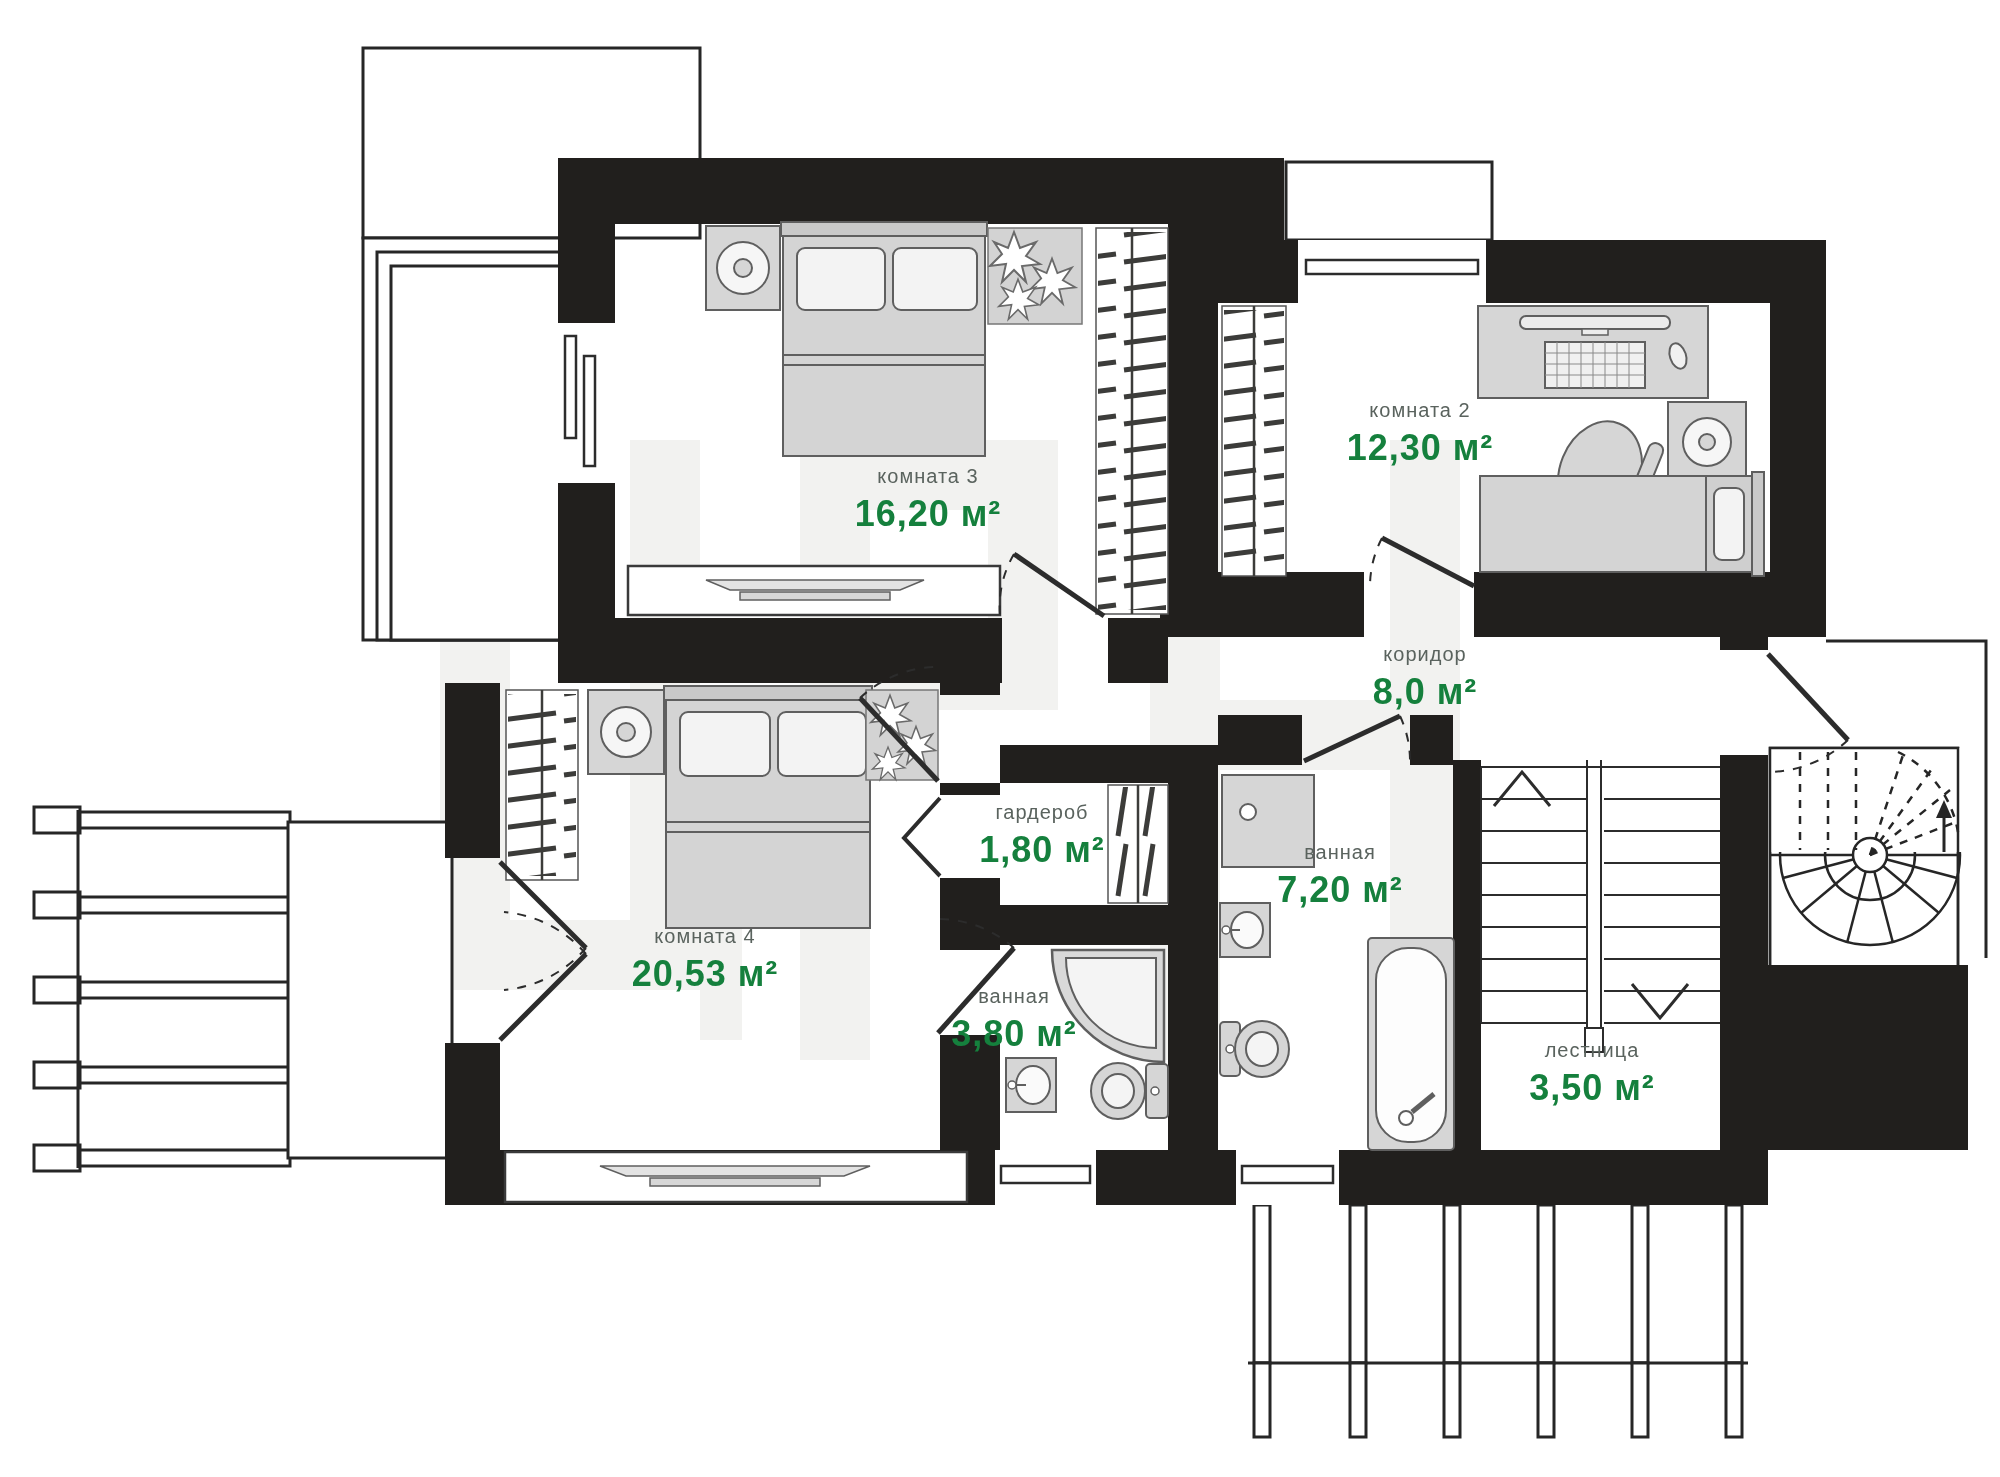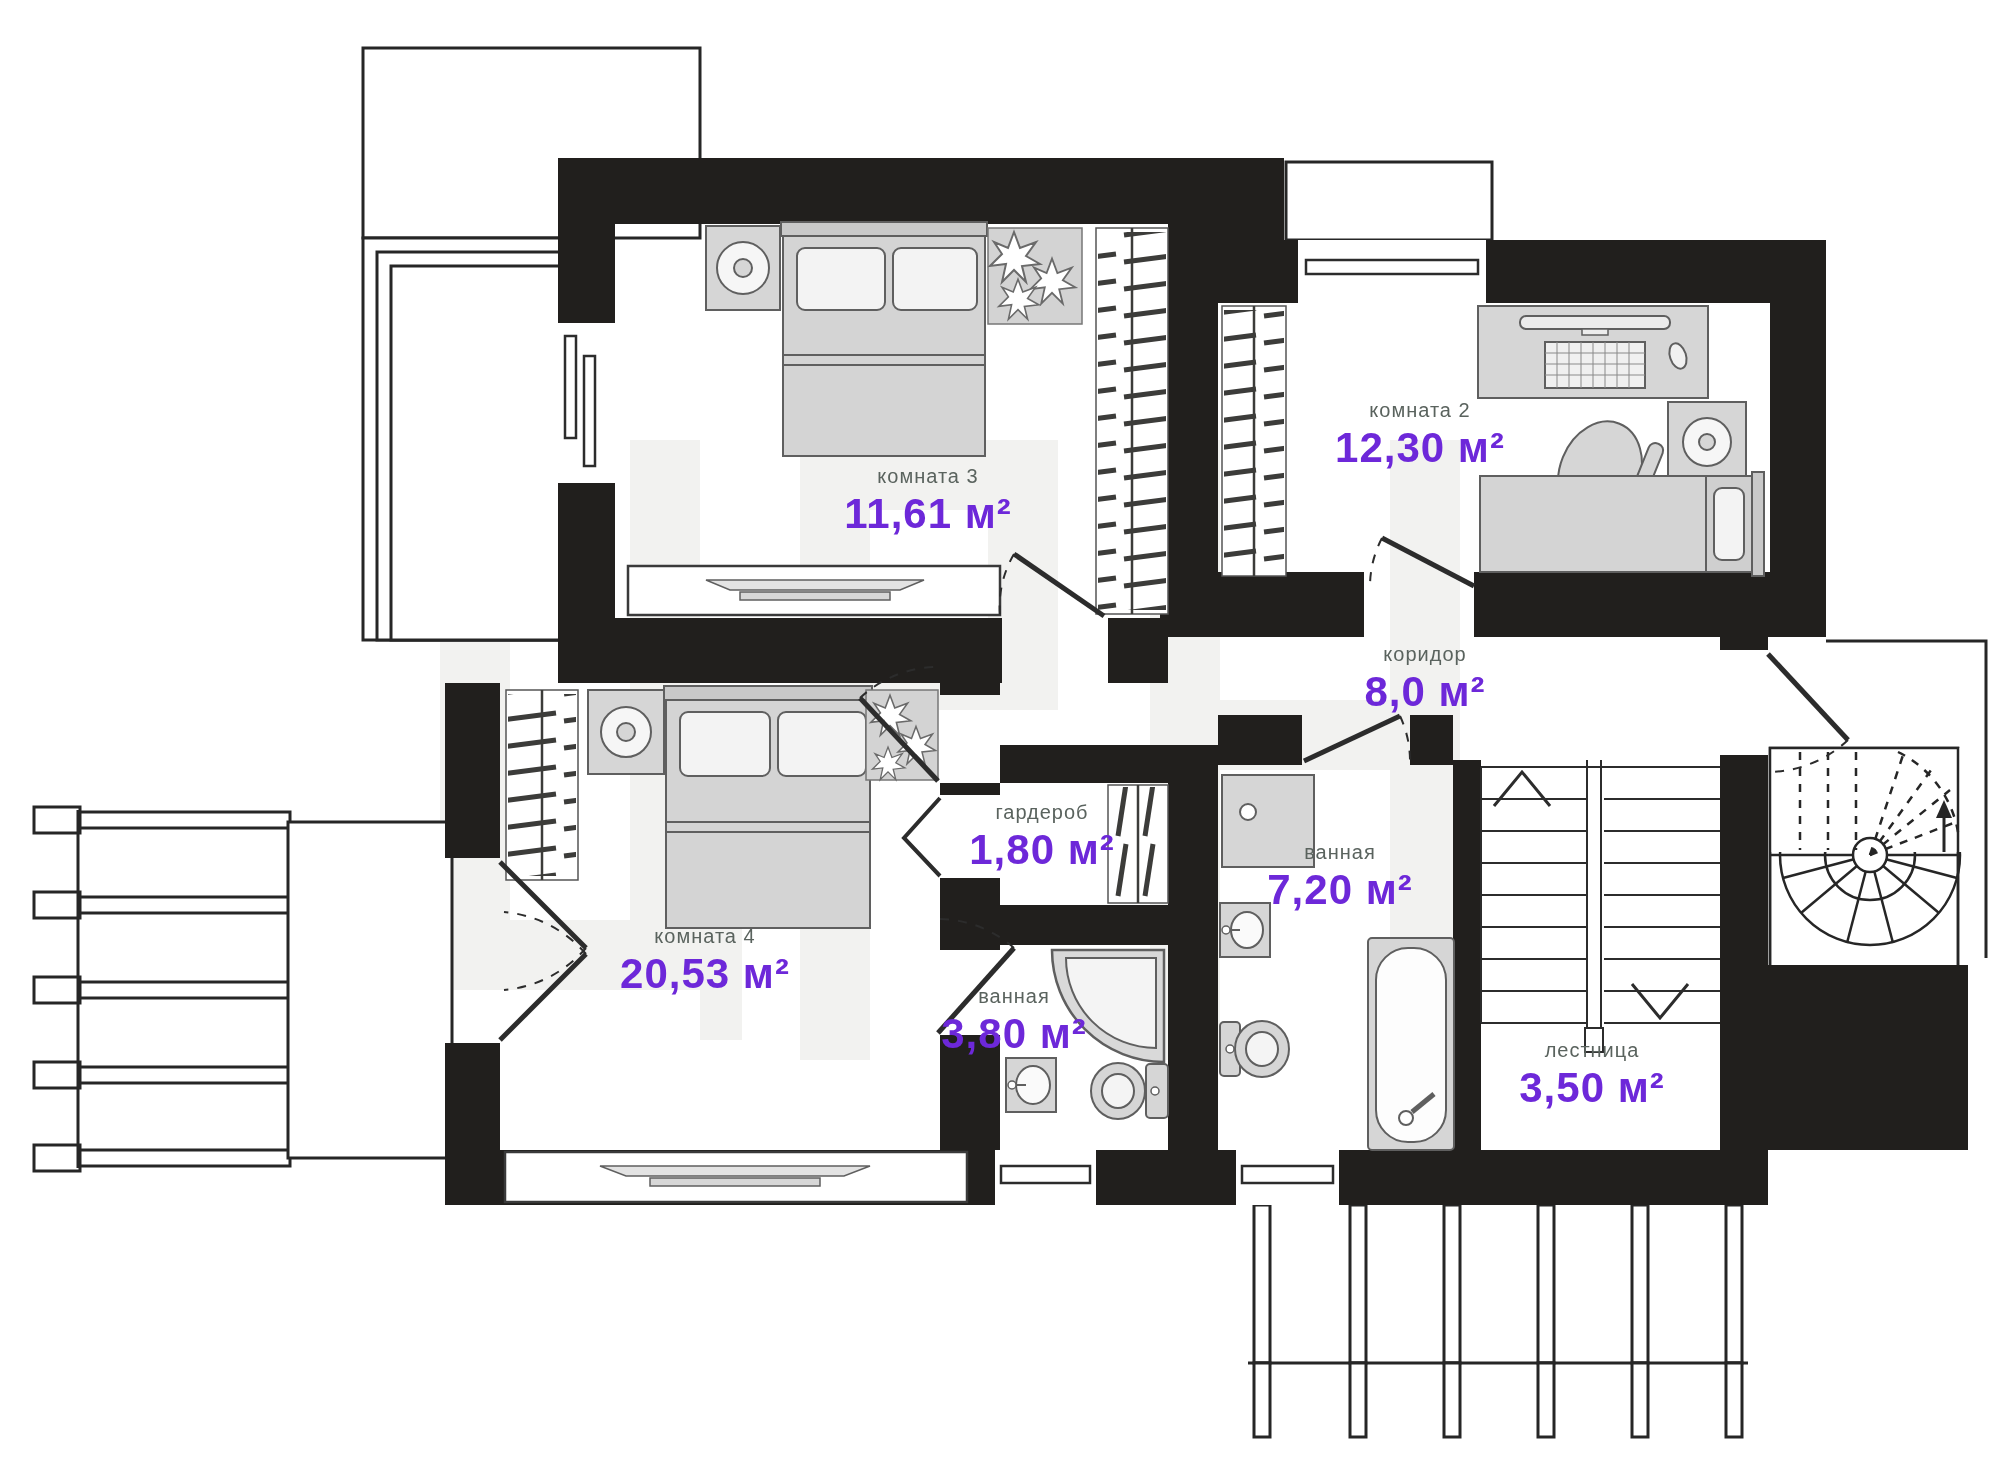--- a/index.html
+++ b/index.html
@@ -4,21 +4,21 @@
 <style>
   html,body{margin:0;padding:0;background:#ffffff;}
   #plan{position:relative;width:2000px;height:1477px;background:#fff;overflow:hidden;
         font-family:"Liberation Sans", sans-serif;}
   #plan svg{position:absolute;left:0;top:0;}
   .layer{position:absolute;left:0;top:0;width:2000px;height:1477px;}
   .w{position:absolute;background:#211f1d;}
   .room-label{position:absolute;transform:translateX(-50%);text-align:center;z-index:40;
               color:#59625d;white-space:nowrap;}
   .room-label .rn{font-size:20px;font-weight:400;letter-spacing:1px;color:#5a635e;line-height:36px;}
-  .room-label .ra{font-size:42px;font-weight:700;letter-spacing:1px;color:#6d28d9;line-height:40px;}
+  .room-label .ra{font-size:36px;font-weight:700;letter-spacing:1px;color:#15803d;line-height:40px;}
   .z0{z-index:0}.z1{z-index:5}.z2{z-index:10}
 </style>
 </head>
 <body>
 
 <div id="plan">
 
   <svg class="layer z0" width="2000" height="1477" viewBox="0 0 2000 1477">
     <defs>
       <path id="leaf" d="M0,-26 L6,-10 L22,-16 L12,-2 L26,6 L8,8 L12,24 L0,12 L-12,24 L-8,6 L-24,8 L-12,-4 L-20,-16 L-6,-10 Z" fill="#ffffff" stroke="#6a6a6a" stroke-width="2"></path>
@@ -371,21 +371,21 @@
       </g>
       <g>
         <line x1="1768" y1="654" x2="1848" y2="740" stroke-width="5"></line>
         <path d="M1848,740 A118,118 0 0 1 1768,772" fill="none" stroke-width="2" stroke-dasharray="9 9"></path>
       </g>
     </g>
   </svg>
 
   <div class="room-label" style="left:928px;top:458px">
     <div class="rn">комната 3</div>
-    <div class="ra">11,61 м²</div>
+    <div class="ra">16,20 м²</div>
   </div>
   <div class="room-label" style="left:1420px;top:392px">
     <div class="rn">комната 2</div>
     <div class="ra">12,30 м²</div>
   </div>
   <div class="room-label" style="left:1425px;top:636px">
     <div class="rn">коридор</div>
     <div class="ra">8,0 м²</div>
   </div>
   <div class="room-label" style="left:1042px;top:794px">

